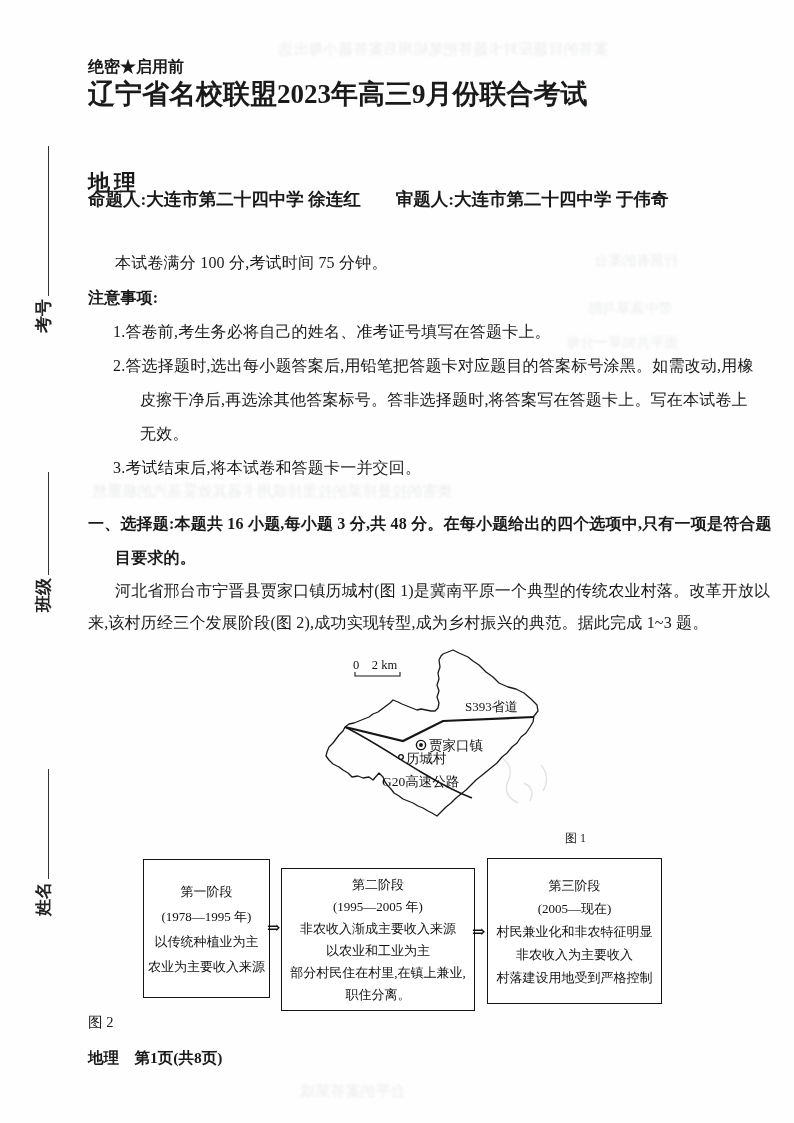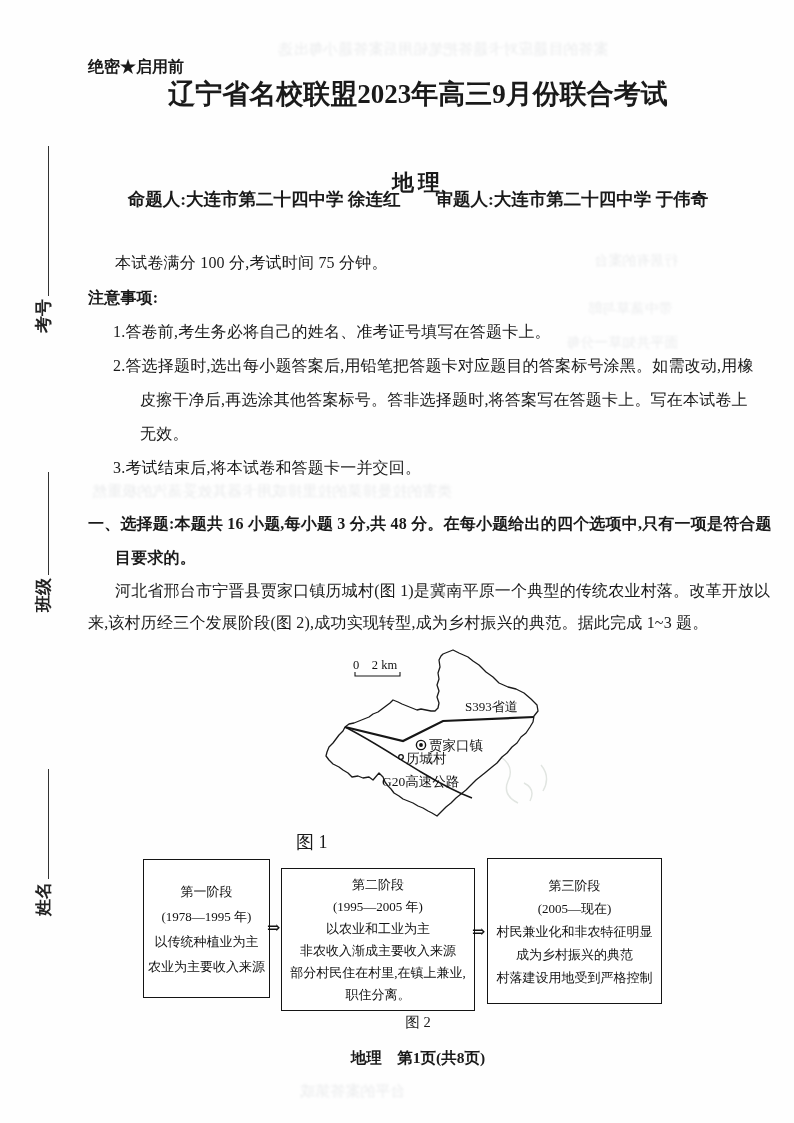--- a/index.html
+++ b/index.html
@@ -3,21 +3,21 @@
 <meta charset="utf-8">
 <style>
   html,body { margin:0; padding:0; background:#e8e8e8; }
   .page {
     position:relative; width:794px; height:1123px; margin:0 auto;
     background:#fefefe; overflow:hidden;
     font-family:"Liberation Serif","DejaVu Serif",serif;
     color:#1a1a1a;
   }
   .abs { position:absolute; white-space:nowrap; }
-  .center-band { position:absolute; left:88px; width:660px; text-align:center; white-space:nowrap; }
+  .center-band { position:absolute; left:88px; width:660px; text-align:left; white-space:nowrap; }
   .ln { position:absolute; font-size:16px; letter-spacing:.2px; white-space:nowrap; }
   .bold { font-weight:700; }
   
   .vlabel {
     position:absolute; transform-origin:0 0; transform:rotate(-90deg);
     white-space:nowrap; font-weight:700; font-size:17px; color:#222;
   }
   .vlabel .blank {
     display:inline-block; height:12px; border-bottom:1.4px solid #333; margin-left:3px;
   }
@@ -97,45 +97,45 @@
       <circle cx="125" cy="100" r="4.6" fill="#fff" stroke="#111" stroke-width="1.4"></circle>
       <circle cx="125" cy="100" r="1.9" fill="#111"></circle>
 
       <circle cx="105" cy="112" r="2.3" fill="#fff" stroke="#111" stroke-width="1.3"></circle>
 
       <text x="169" y="66" font-size="13">S393省道</text>
       <text x="133" y="105" font-size="13.5">贾家口镇</text>
       <text x="110" y="118" font-size="13.5">历城村</text>
       <text x="86" y="141" font-size="13.5">G20高速公路</text>
     </svg>
-    <div style="text-align:left; font-size:18px; margin-top:3px;">图 1</div>
+    <div style="text-align:right; font-size:12px; margin-top:3px;">图 1</div>
   </div>
 
   <div class="fig2">
     <div class="stagebox box1">
       <div>第一阶段</div>
       <div>(1978—1995 年)</div>
       <div>以传统种植业为主</div>
       <div>农业为主要收入来源</div>
     </div>
     <span class="flowarrow" style="left:124px; top:62px;">⇒</span>
     <div class="stagebox box2">
       <div>第二阶段</div>
       <div>(1995—2005 年)</div>
+      <div>非农收入渐成主要收入来源</div>
       <div>以农业和工业为主</div>
-      <div>非农收入渐成主要收入来源</div>
       <div>部分村民住在村里,在镇上兼业,</div>
       <div>职住分离。</div>
     </div>
     <span class="flowarrow" style="left:329px; top:66px;">⇒</span>
     <div class="stagebox box3">
       <div>第三阶段</div>
       <div>(2005—现在)</div>
       <div>村民兼业化和非农特征明显</div>
-      <div>成为乡村振兴的典范</div>
+      <div>非农收入为主要收入</div>
       <div>村落建设用地受到严格控制</div>
     </div>
   </div>
   <div class="center-band" style="top:1013px; font-size:14.5px;">图 2</div>
 
   <div class="center-band bold" style="top:1048px; font-size:15.5px;">地理　第1页(共8页)</div>
 
 </div>
 
 </body></html>

